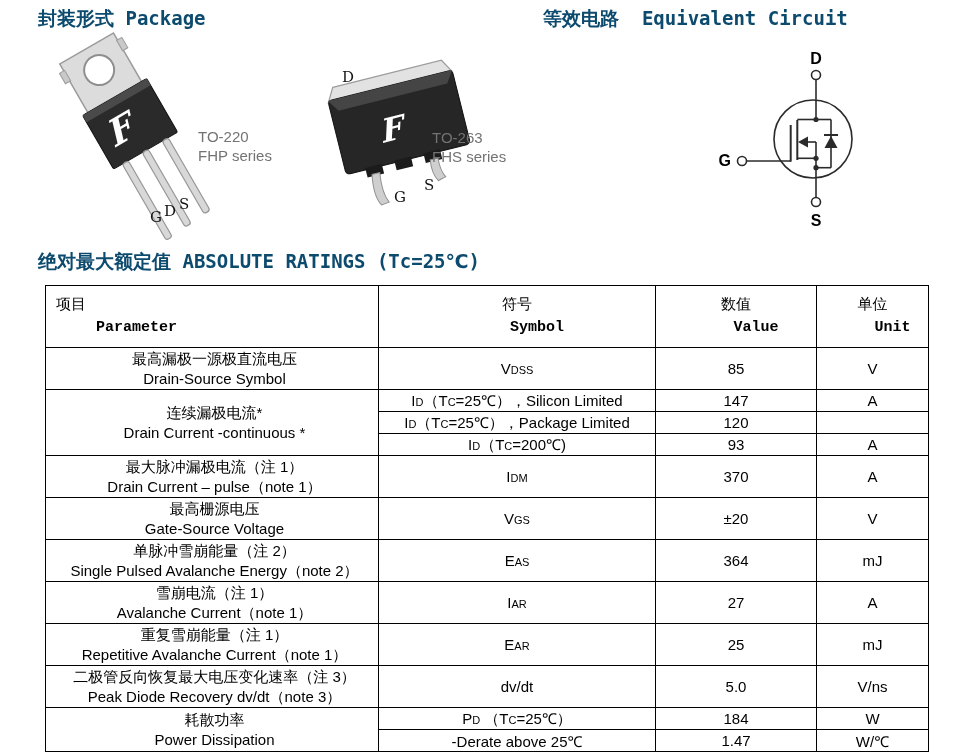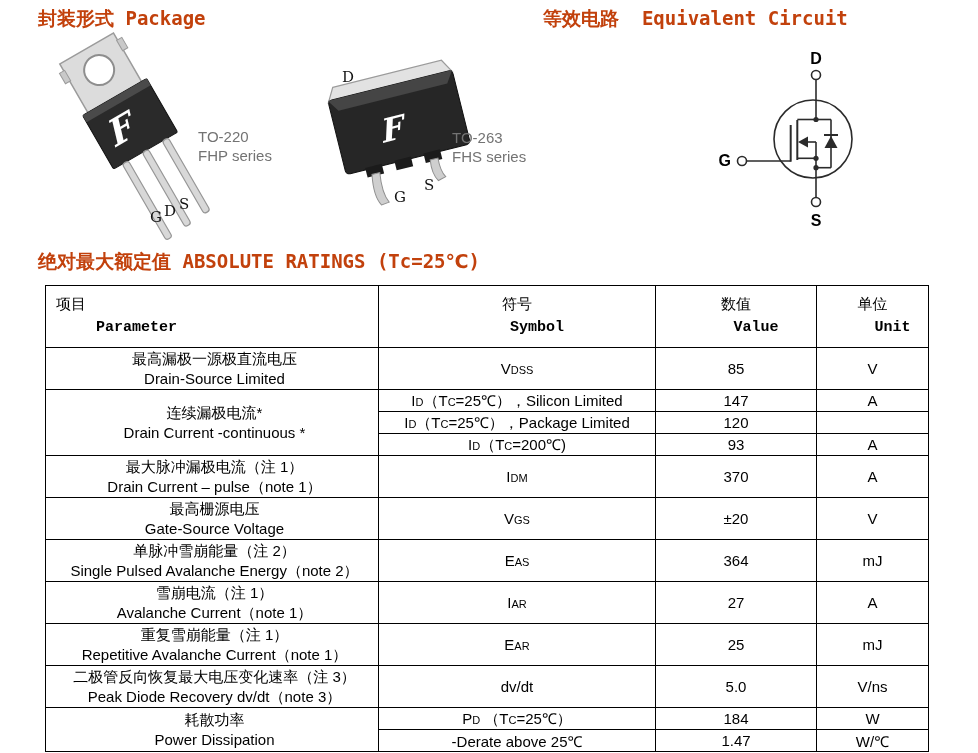--- a/index.html
+++ b/index.html
@@ -4,29 +4,29 @@
 <style>
   html,body{margin:0;padding:0;}
   body{
     width:978px;height:753px;overflow:hidden;background:#ffffff;color:#000;
     font-family:"Liberation Sans",sans-serif;position:relative;
   }
   .abs{position:absolute;}
   .sec-title{
     position:absolute;
     font-family:"DejaVu Sans Mono","DejaVu Sans",monospace;
-    font-weight:bold;font-size:19px;white-space:pre;color:#c2410c;
+    font-weight:bold;font-size:19px;white-space:pre;color:#0c4a6e;
   }
   #pkg-title{left:38px;top:6px;}
   #circ-title{left:543px;top:6px;}
   #ratings-title{left:38px;top:249px;}
 
   .pkg-caption{position:absolute;font-size:15px;line-height:19px;color:#737373;}
   #to220-caption{left:198px;top:127px;}
-  #to263-caption{left:452px;top:128px;}
+  #to263-caption{left:432px;top:128px;}
 
   .pin-label{position:absolute;font-family:"DejaVu Serif",serif;font-size:15px;color:#111;}
 
   
   #ratings-table{
     position:absolute;left:45px;top:285px;
     border-collapse:collapse;table-layout:fixed;
   }
   #ratings-table td,#ratings-table th{
     border:1.6px solid #000;
@@ -176,21 +176,21 @@
       <th>
         <div class="hcn">单位</div>
         <div class="hen">Unit</div>
       </th>
     </tr>
   </thead>
   <tbody>
       <tr class="h-tall">
         <td class="param" rowspan="1">
           <div class="cn">最高漏极一源极直流电压</div>
-          <div class="en">Drain-Source Limited</div>
+          <div class="en">Drain-Source Symbol</div>
         </td>
         <td class="sym"><span>V</span><span class="sub">DSS</span></td>
         <td class="val">85</td>
         <td class="unit">V</td>
       </tr>
       <tr class="h-short">
         <td class="param" rowspan="3">
           <div class="cn">连续漏极电流*</div>
           <div class="en">Drain Current -continuous *</div>
         </td>

